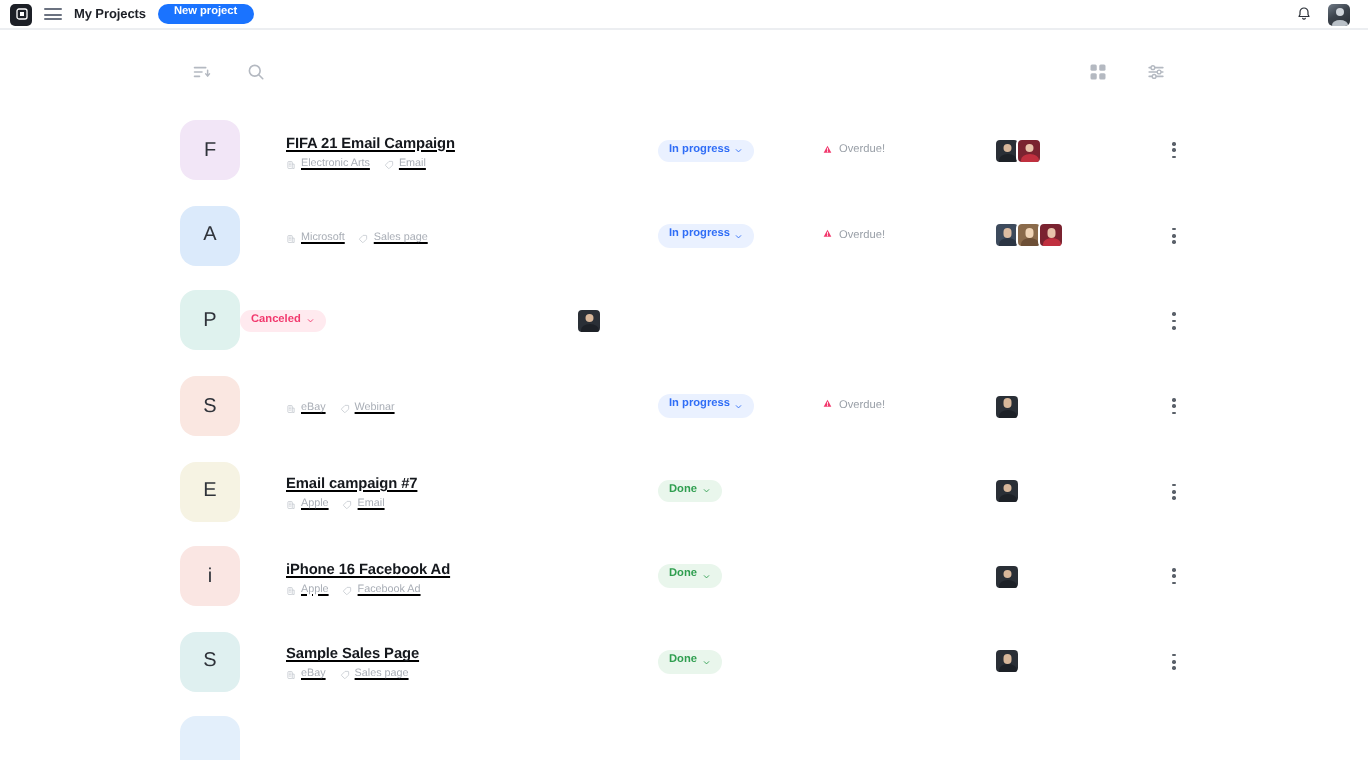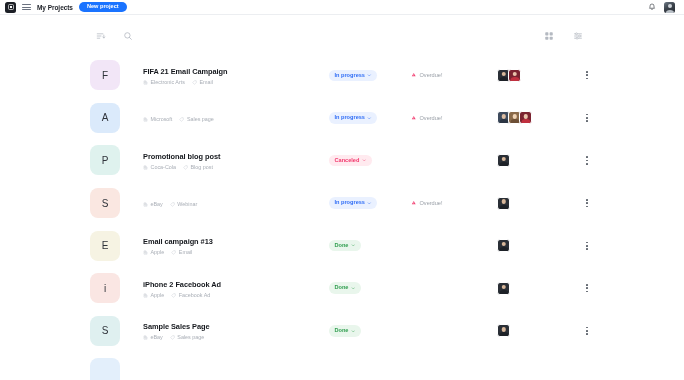--- a/index.html
+++ b/index.html
@@ -129,20 +129,21 @@
     display: flex; align-items: center; justify-content: center;
     font-size: 10px;
     font-weight: 400;
     color: #2f333a;
     flex: 0 0 auto;
   }
   .row-main {
     margin-left: 23px;
     width: 186px;
     flex: 0 0 auto;
+    text-decoration: underline;
   }
   .row-title {
     font-size: 7.4px;
     font-weight: 700;
     color: #15181d;
     letter-spacing: -0.05px;
     line-height: 11px;
     white-space: nowrap;
   }
   .row-tags {
@@ -429,43 +430,20 @@
 
     <div class="row-menu">
       <span></span>
         <span></span>
         <span></span>
     </div>
   </div>
     <div class="project-row">
     <div class="avatar-tile" style="background:#dff2ee">P</div>
 
-    <div class="row-main">
-      <div class="row-title">Promotional blog post</div>
-      <div class="row-tags">
-        <span class="tag">
-          <span>
-              <svg width="5" height="5" viewBox="0 0 16 16" aria-hidden="true">
-  <rect x="3" y="2.5" width="7" height="11" rx="1" fill="none" stroke="#bfc4cb" stroke-width="1.2"></rect>
-  <path d="M10 6.5h3v7h-3" fill="none" stroke="#bfc4cb" stroke-width="1.2"></path>
-  <path d="M5.2 5h0.6M7.2 5h0.6M5.2 7.4h0.6M7.2 7.4h0.6M5.2 9.8h0.6M7.2 9.8h0.6" stroke="#bfc4cb" stroke-width="1.1" stroke-linecap="round"></path>
-</svg>
-            </span>
-          <span>Coca-Cola</span>
-        </span>
-        <span class="tag">
-          <span>
-              <svg width="5" height="5" viewBox="0 0 16 16" aria-hidden="true">
-  <path d="M8.3 2.2H13a.8.8 0 0 1 .8.8v4.7a1 1 0 0 1-.3.7l-5 5a1 1 0 0 1-1.4 0L2.6 9a1 1 0 0 1 0-1.4l5-5a1 1 0 0 1 .7-.4z" fill="none" stroke="#bfc4cb" stroke-width="1.2" stroke-linejoin="round"></path>
-</svg>
-            </span>
-          <span>Blog post</span>
-        </span>
-      </div>
-    </div>
 
     <div class="row-status">
       <span class="status-badge status-canceled">
           <span>Canceled</span>
           <span>
             <svg class="chev" width="4.5" height="4.5" viewBox="0 0 16 16" aria-hidden="true">
     <path d="M4 6.5L8 10.5L12 6.5" fill="none" stroke="#f2386d" stroke-width="1.6" stroke-linecap="round" stroke-linejoin="round"></path>
   </svg>
           </span>
         </span>
@@ -543,21 +521,21 @@
     <div class="row-menu">
       <span></span>
         <span></span>
         <span></span>
     </div>
   </div>
     <div class="project-row">
     <div class="avatar-tile" style="background:#f6f3e3">E</div>
 
     <div class="row-main">
-      <div class="row-title">Email campaign #13</div>
+      <div class="row-title">Email campaign #7</div>
       <div class="row-tags">
         <span class="tag">
           <span>
               <svg width="5" height="5" viewBox="0 0 16 16" aria-hidden="true">
   <rect x="3" y="2.5" width="7" height="11" rx="1" fill="none" stroke="#bfc4cb" stroke-width="1.2"></rect>
   <path d="M10 6.5h3v7h-3" fill="none" stroke="#bfc4cb" stroke-width="1.2"></path>
   <path d="M5.2 5h0.6M7.2 5h0.6M5.2 7.4h0.6M7.2 7.4h0.6M5.2 9.8h0.6M7.2 9.8h0.6" stroke="#bfc4cb" stroke-width="1.1" stroke-linecap="round"></path>
 </svg>
             </span>
           <span>Apple</span>
@@ -600,21 +578,21 @@
     <div class="row-menu">
       <span></span>
         <span></span>
         <span></span>
     </div>
   </div>
     <div class="project-row">
     <div class="avatar-tile" style="background:#fae6e3">i</div>
 
     <div class="row-main">
-      <div class="row-title">iPhone 2 Facebook Ad</div>
+      <div class="row-title">iPhone 16 Facebook Ad</div>
       <div class="row-tags">
         <span class="tag">
           <span>
               <svg width="5" height="5" viewBox="0 0 16 16" aria-hidden="true">
   <rect x="3" y="2.5" width="7" height="11" rx="1" fill="none" stroke="#bfc4cb" stroke-width="1.2"></rect>
   <path d="M10 6.5h3v7h-3" fill="none" stroke="#bfc4cb" stroke-width="1.2"></path>
   <path d="M5.2 5h0.6M7.2 5h0.6M5.2 7.4h0.6M7.2 7.4h0.6M5.2 9.8h0.6M7.2 9.8h0.6" stroke="#bfc4cb" stroke-width="1.1" stroke-linecap="round"></path>
 </svg>
             </span>
           <span>Apple</span>

